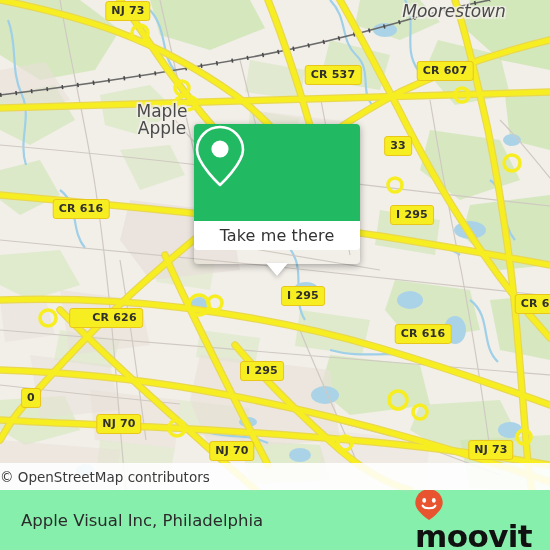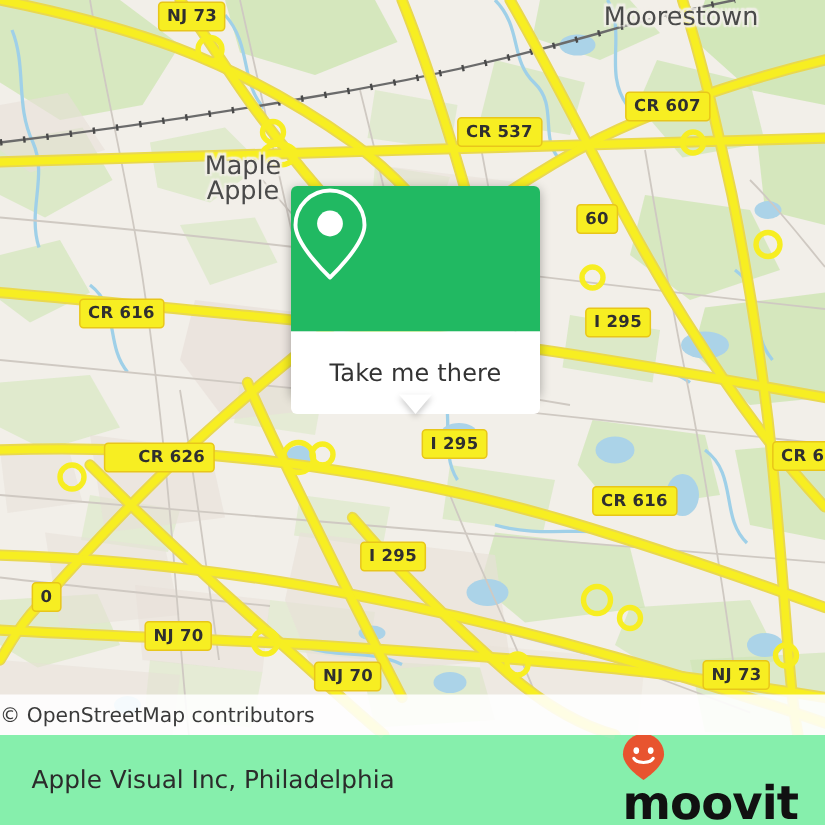--- a/index.html
+++ b/index.html
@@ -67,21 +67,21 @@
   }
   .callout-head {
     position: absolute; left: 0; top: 0;
     width: 100%; height: 97px;
     background: #21b962;
     border-radius: 4px 4px 0 0;
     display: flex; align-items: center; justify-content: center;
   }
   .callout-foot {
     position: absolute; left: 0; top: 97px;
-    width: 100%; height: 55px;
+    width: 100%; height: 29px;
     background: #ffffff;
     border-radius: 0 0 4px 4px;
     display: flex; align-items: center; justify-content: center;
   }
   .callout-foot .label {
     color: #333333;
     font-family: "DejaVu Sans", sans-serif;
     font-size: 16px;
     letter-spacing: .1px;
   }
@@ -314,34 +314,34 @@
           <circle cx="177" cy="428" r="8"></circle>
           <circle cx="512" cy="163" r="8"></circle>
           <circle cx="395" cy="185" r="7"></circle>
           <circle cx="462" cy="95" r="7"></circle>
           <circle cx="345" cy="443" r="7"></circle>
           <circle cx="524" cy="437" r="7"></circle>
         </g>
       </g>
     </svg>
 
-    <div class="place" style="left:454px; top:12px;">Moorestown</div>
+    <div class="place" style="left:454px; top:12px;font-style:italic;">Moorestown</div>
     <div class="place" style="left:162px; top:120px;">Maple
 Apple</div>
 
     <div class="shield" style="left:100px; top:11px;">NJ 73</div>
-    <div class="shield" style="left:305px; top:88px;">CR 537</div>
+    <div class="shield" style="left:305px; top:75px;">CR 537</div>
     <div class="shield" style="left:417px; top:71px;">CR 607</div>
     <div class="shield" style="left:543px; top:113px;">I 29</div>
-    <div class="shield" style="left:370px; top:146px;">60</div>
+    <div class="shield" style="left:370px; top:146px;">33</div>
     <div class="shield" style="left:53px;  top:209px;">CR 616</div>
     <div class="shield" style="left:384px; top:215px;">I 295</div>
     <div class="shield" style="left:275px; top:296px;">I 295</div>
     <div class="shield" style="left:515px; top:304px;">CR 607</div>
-    <div class="shield" style="left:78px;  top:305px;padding-left:22px;">CR 626</div>
+    <div class="shield" style="left:78px;  top:318px;padding-left:22px;">CR 626</div>
     <div class="shield" style="left:395px; top:334px;">CR 616</div>
     <div class="shield" style="left:234px; top:371px;">I 295</div>
     <div class="shield" style="left:3px;   top:398px;">0</div>
     <div class="shield" style="left:91px;  top:424px;">NJ 70</div>
     <div class="shield" style="left:204px; top:451px;">NJ 70</div>
     <div class="shield" style="left:463px; top:450px;">NJ 73</div>
 
     <div class="callout">
       <div class="callout-head">
         <svg width="52" height="64" viewBox="0 0 52 64">

